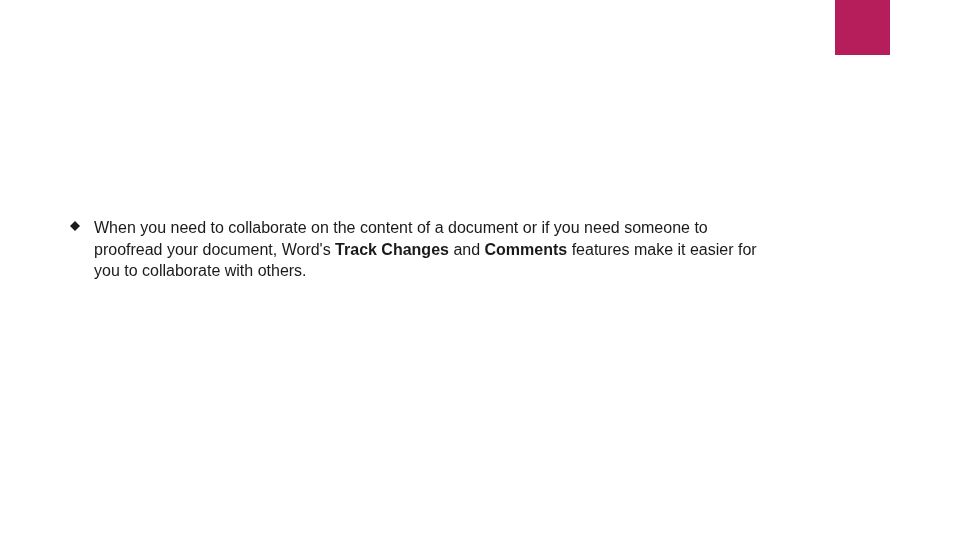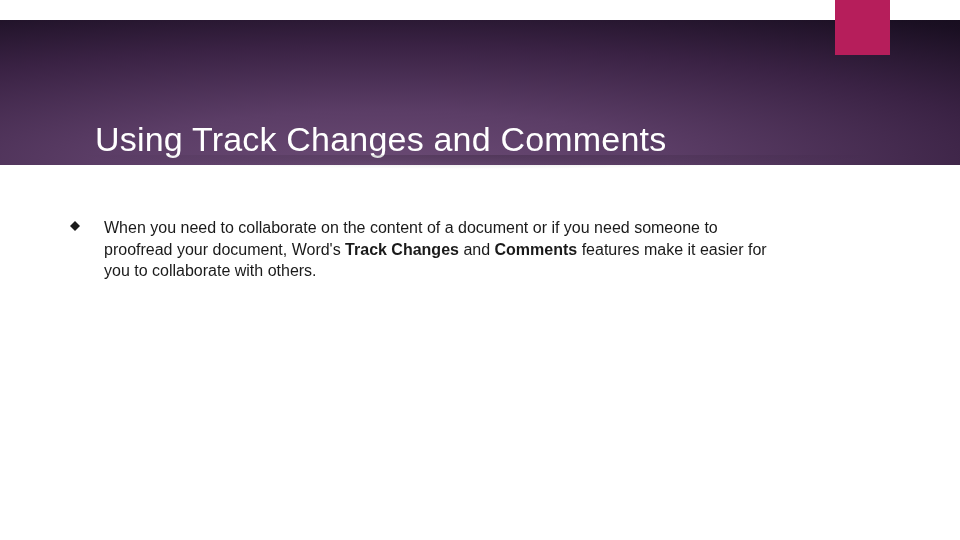--- a/index.html
+++ b/index.html
@@ -40,44 +40,41 @@
   }
   .body-area {
     position: absolute;
     top: 217px;
     left: 70px;
     right: 70px;
   }
   .bullet-row {
     display: flex;
     align-items: flex-start;
-    gap: 24px;
+    gap: 14px;
   }
   .bullet-icon {
     flex: 0 0 auto;
     margin-top: 4px;
     color: #1b1b1b;
   }
   .bullet-icon svg { display: block; }
   .bullet-text {
     font-size: 16px;
     line-height: 1.35;
     color: #1a1a1a;
     max-width: 680px;
   }
   .bullet-text b { font-weight: 700; }
 </style>
 </head>
 <body>
 
 <div class="slide">
 
-  <div class="header-band">
-    <h1 class="title">Using Track Changes and Comments</h1>
-  </div>
 
   <div class="accent-tab"></div>
 
   <div class="body-area">
     <div class="bullet-row">
       <span class="bullet-icon">
         <svg width="10" height="10" viewBox="0 0 10 10">
             <polygon points="5,0 10,5 5,10 0,5" fill="currentColor"></polygon>
           </svg>
       </span>

